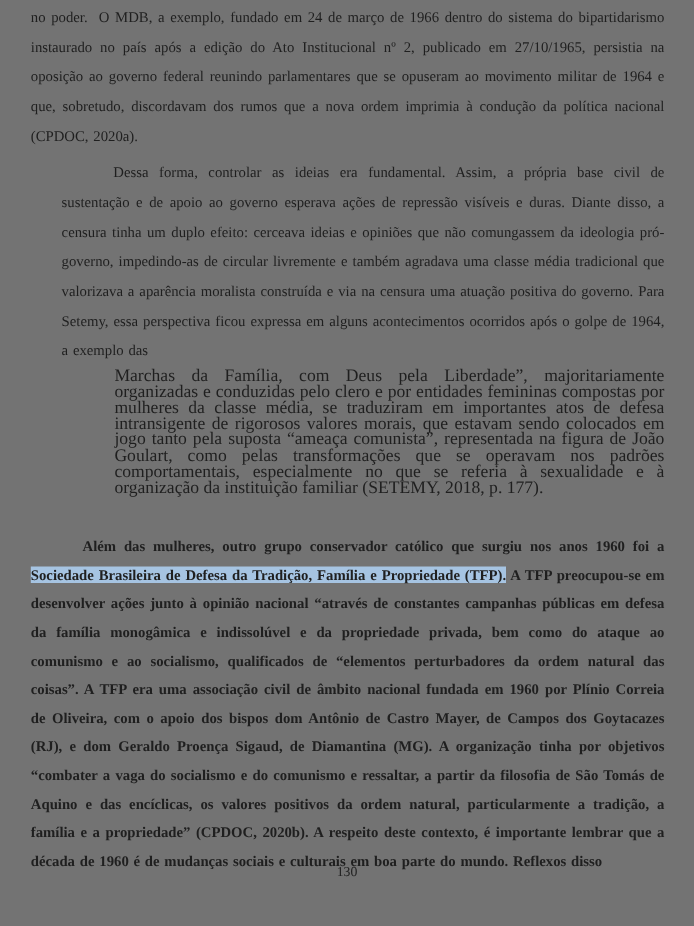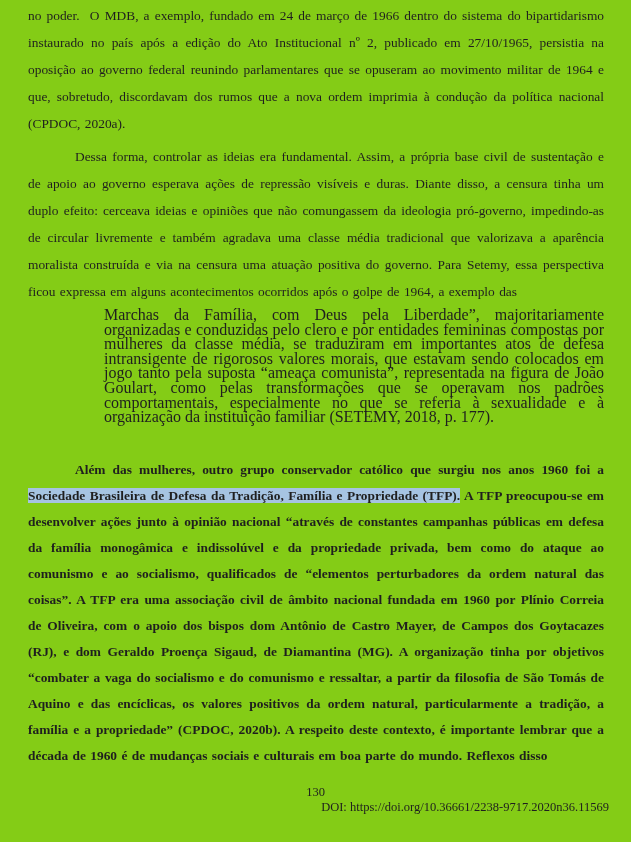--- a/index.html
+++ b/index.html
@@ -4,40 +4,41 @@
 <style>
   html, body {
     margin: 0;
     padding: 0;
     background: #ffffff;
   }
   .page {
     position: relative;
     width: 631px;
     height: 842px;
-    background: #84cc16;
+    background: #737373;
     overflow: hidden;
     font-family: "Liberation Serif", "DejaVu Serif", serif;
     color: #1f1f1f;
     box-sizing: border-box;
     padding: 2px 27px 0 28px;
   }
   .body-par {
     margin: 0;
     font-size: 13.4px;
     line-height: 27px;
     text-align: justify;
     text-indent: 47px;
     word-spacing: 1px;
   }
   .body-par.no-indent {
     text-indent: 0;
   }
   .body-par.second {
     margin-top: 6px;
+    margin-left: 28px;
   }
   .block-quote {
     margin: 3px 0 0 76px;
     font-size: 16px;
     line-height: 14.6px;
     text-align: justify;
   }
   .body-par.tfp {
     margin-top: 32px;
     line-height: 26px;
@@ -72,16 +73,15 @@
   <p class="body-par no-indent">no poder.&nbsp; O MDB, a exemplo, fundado em 24 de março de 1966 dentro do sistema do bipartidarismo instaurado no país após a edição do Ato Institucional nº 2, publicado em 27/10/1965, persistia na oposição ao governo federal reunindo parlamentares que se opuseram ao movimento militar de 1964 e que, sobretudo, discordavam dos rumos que a nova ordem imprimia à condução da política nacional (CPDOC, 2020a).</p>
 
   <p class="body-par second">Dessa forma, controlar as ideias era fundamental. Assim, a própria base civil de sustentação e de apoio ao governo esperava ações de repressão visíveis e duras. Diante disso, a censura tinha um duplo efeito: cerceava ideias e opiniões que não comungassem da ideologia pró-governo, impedindo-as de circular livremente e também agradava uma classe média tradicional que valorizava a aparência moralista construída e via na censura uma atuação positiva do governo. Para Setemy, essa perspectiva ficou expressa em alguns acontecimentos ocorridos após o golpe de 1964, a exemplo das</p>
 
   <blockquote class="block-quote">Marchas da Família, com Deus pela Liberdade”, majoritariamente organizadas e conduzidas pelo clero e por entidades femininas compostas por mulheres da classe média, se traduziram em importantes atos de defesa intransigente de rigorosos valores morais, que estavam sendo colocados em jogo tanto pela suposta “ameaça comunista”, representada na figura de João Goulart, como pelas transformações que se operavam nos padrões comportamentais, especialmente no que se referia à sexualidade e à organização da instituição familiar (SETEMY, 2018, p. 177).</blockquote>
 
   <p class="body-par tfp"><span>Além das mulheres, outro grupo conservador católico que surgiu nos anos 1960 foi a </span><span class="highlight" style="background-color: rgb(166, 196, 226);">Sociedade Brasileira de Defesa da Tradição, Família e Propriedade (TFP).</span><span> A TFP preocupou-se em desenvolver ações junto à opinião nacional “através de constantes campanhas públicas em defesa da família monogâmica e indissolúvel e da propriedade privada, bem como do ataque ao comunismo e ao socialismo, qualificados de “elementos perturbadores da ordem natural das coisas”. A TFP era uma associação civil de âmbito nacional fundada em 1960 por Plínio Correia de Oliveira, com o apoio dos bispos dom Antônio de Castro Mayer, de Campos dos Goytacazes (RJ), e dom Geraldo Proença Sigaud, de Diamantina (MG). A organização tinha por objetivos “combater a vaga do socialismo e do comunismo e ressaltar, a partir da filosofia de São Tomás de Aquino e das encíclicas, os valores positivos da ordem natural, particularmente a tradição, a família e a propriedade” (CPDOC, 2020b). A respeito deste contexto, é importante lembrar que a década de 1960 é de mudanças sociais e culturais em boa parte do mundo. Reflexos disso</span></p>
 
   <div class="footer">
     <div class="page-number">130</div>
-    <div class="doi">DOI: https://doi.org/10.36661/2238-9717.2020n36.11569</div>
   </div>
 
 </div>
 
 </body></html>

